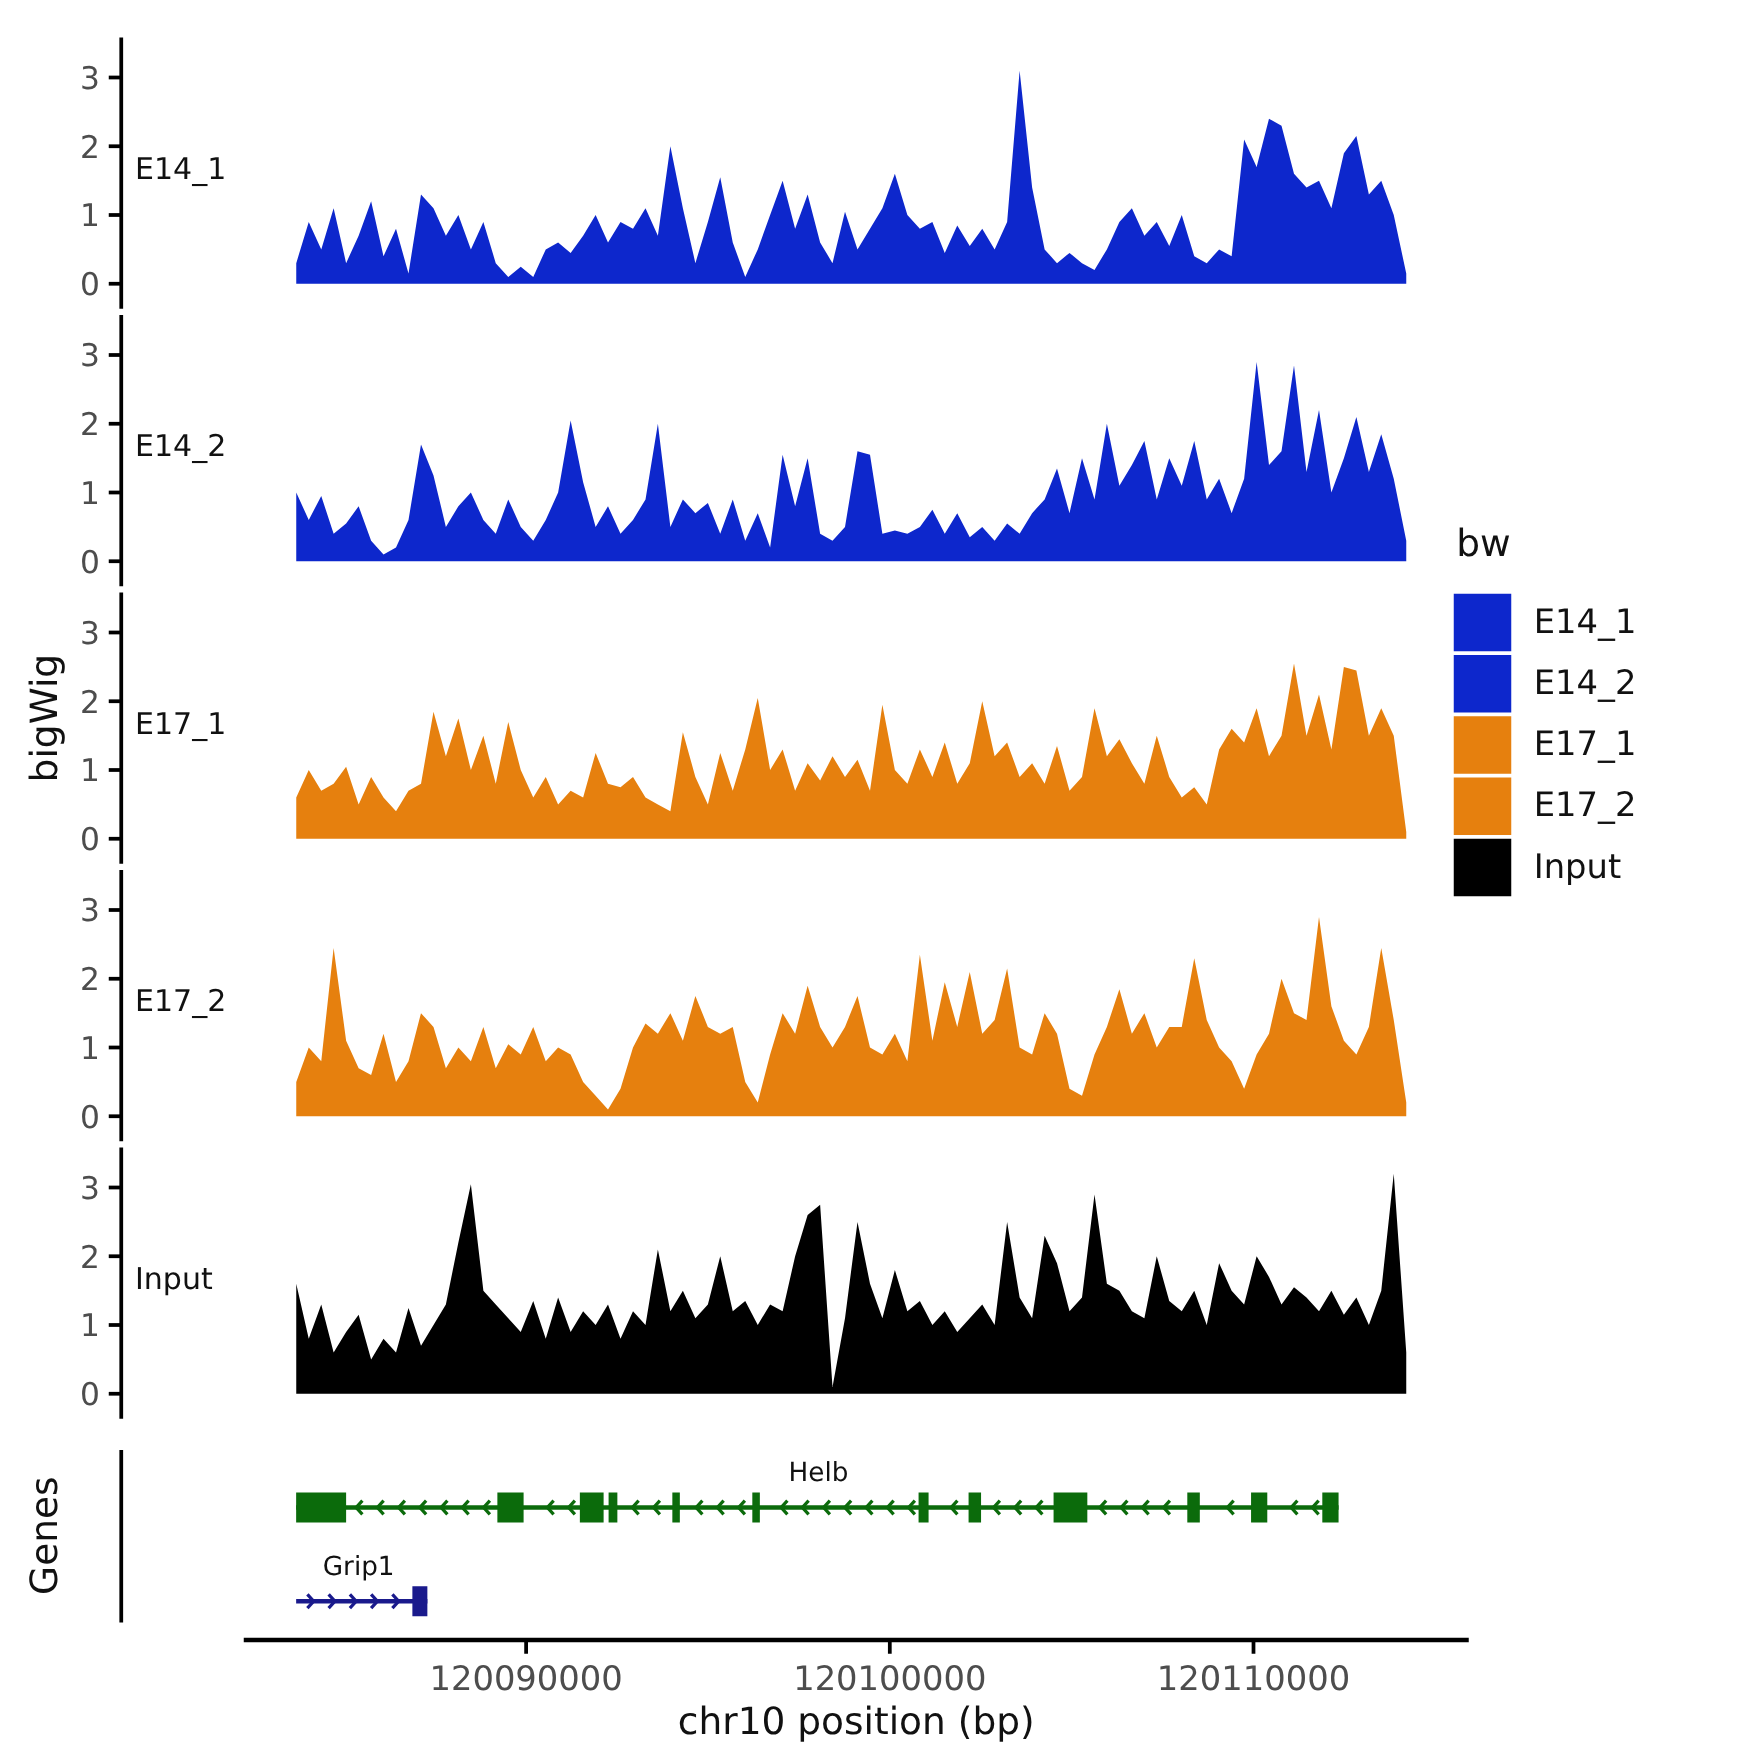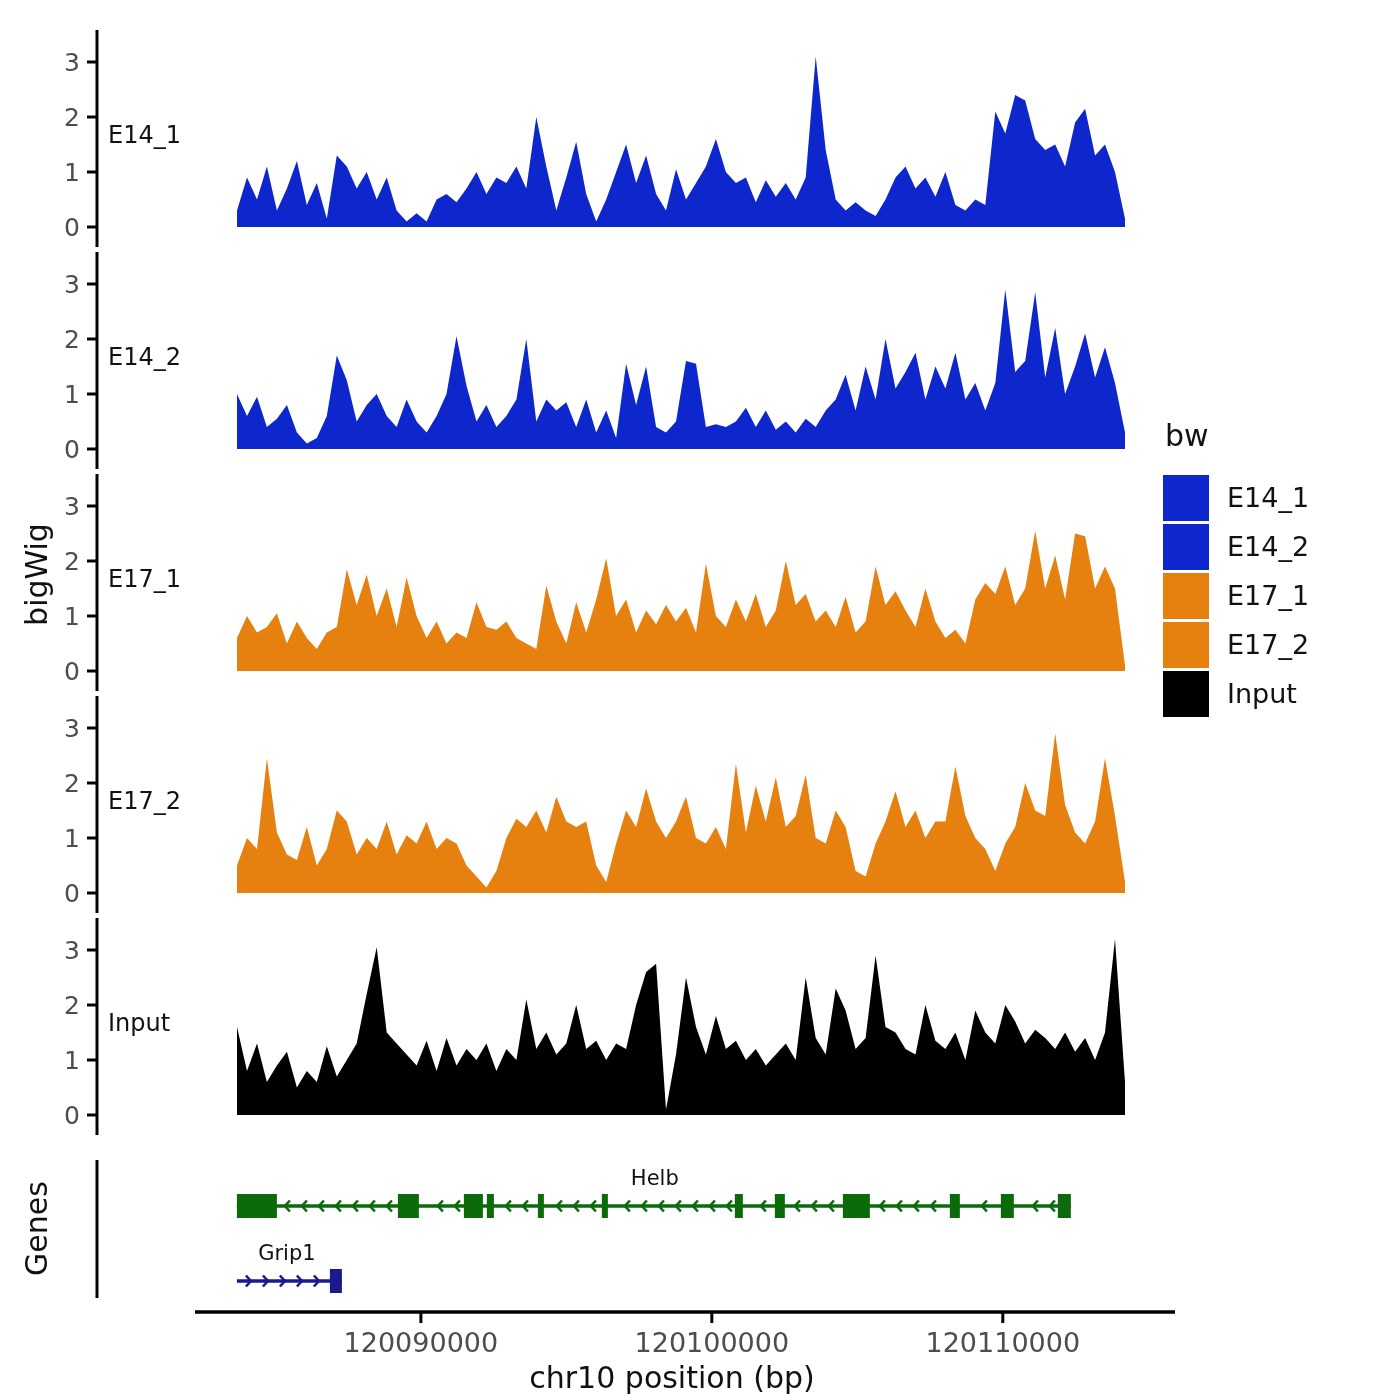--- a/index.html
+++ b/index.html
@@ -136,21 +136,21 @@
       <line x1="711.8414154652687" y1="1312" x2="711.8414154652687" y2="1323" stroke="#000000" stroke-width="3"></line>
       <text x="711.8414154652687" y="1352" text-anchor="middle" font-size="27" fill="#4D4D4D">120100000</text>
       <line x1="1002.7981651376148" y1="1312" x2="1002.7981651376148" y2="1323" stroke="#000000" stroke-width="3"></line>
       <text x="1002.7981651376148" y="1352" text-anchor="middle" font-size="27" fill="#4D4D4D">120110000</text>
     </svg>
 
   <div class="vlabel" style="left:-74px;top:557px;width:220px;">bigWig</div>
 
   <div class="vlabel" style="left:-24px;top:1211px;width:120px;">Genes</div>
 
-  <div class="x-title" style="left:472px;top:1360px;width:400px;">chr10 position (bp)</div>
+  <div class="x-title" style="left:485px;top:1360px;width:400px;">chr10 position (bp)</div>
 
   <div class="legend">
     <div class="legend-title">bw</div>
     <div id="legend-rows">
         <div class="legend-row">
           <div class="legend-swatch" style="background: rgb(13, 39, 204);"></div>
           <div class="legend-label">E14_1</div>
         </div>
         <div class="legend-row">
           <div class="legend-swatch" style="background: rgb(13, 39, 204);"></div>

